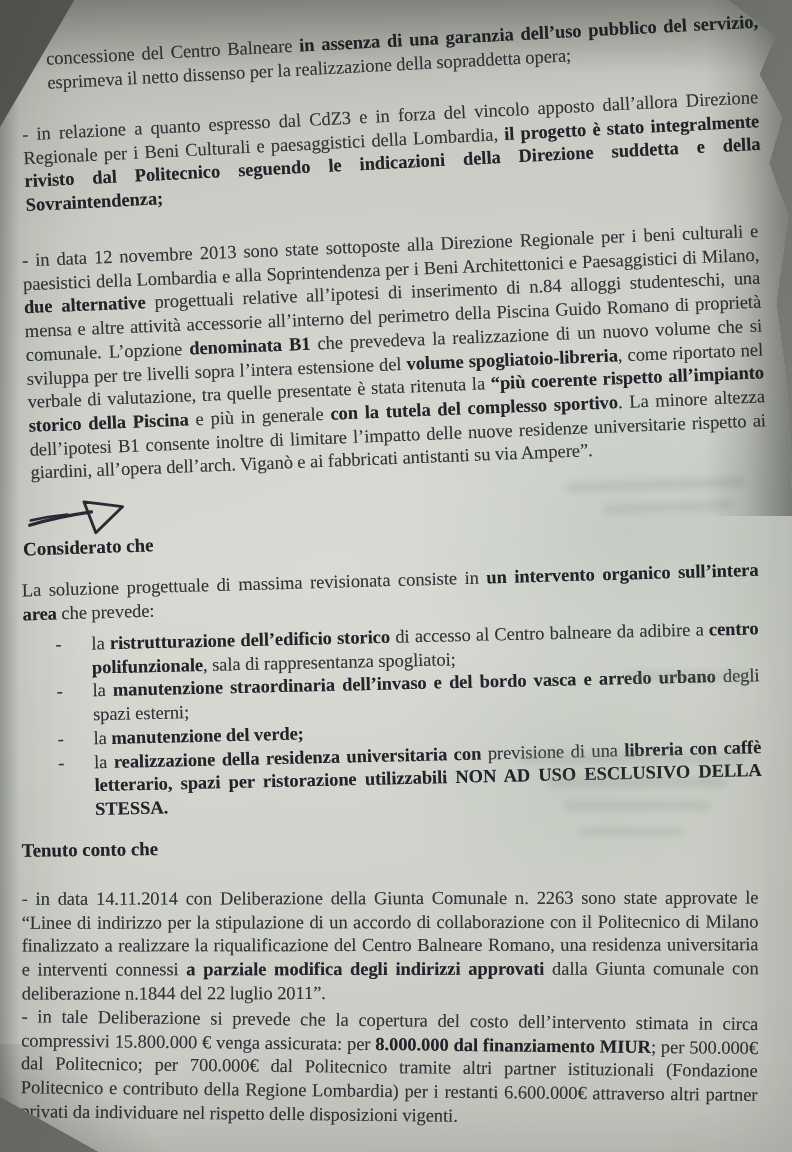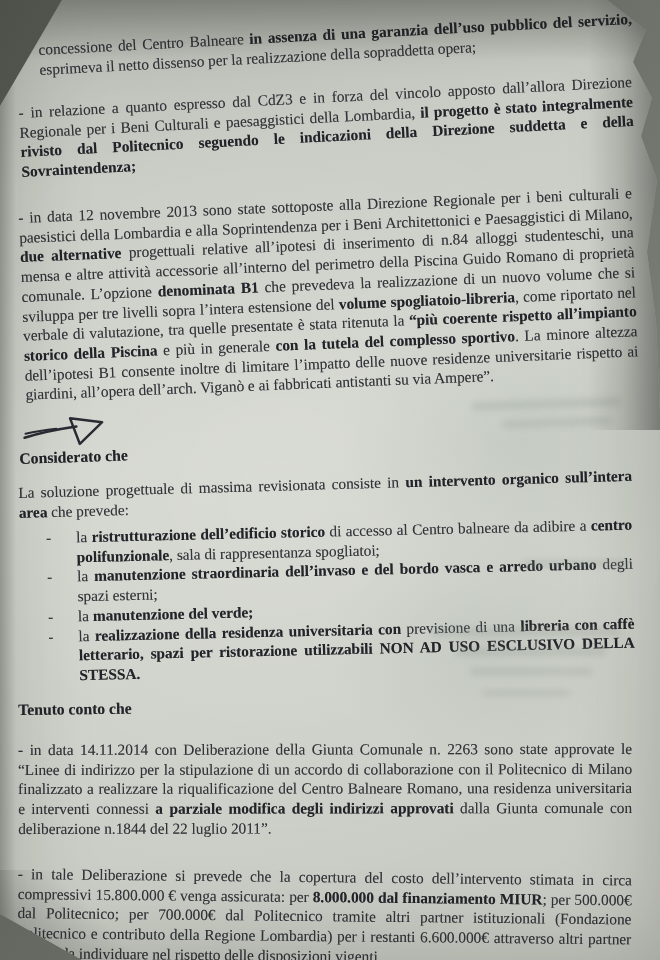--- a/index.html
+++ b/index.html
@@ -36,21 +36,21 @@
   .s3{transform:rotate(-2.3deg);transform-origin:left top;margin-bottom:8px;}
   .h-wrap{position:relative;padding-top:30px;margin-top:14px;margin-bottom:14px;
     transform:rotate(-1.9deg);transform-origin:left top;}
   .h-wrap svg{position:absolute;top:-2px;left:4px;}
   .s4{transform:rotate(-1.6deg);transform-origin:left top;margin-bottom:6px;}
   .bullets{transform:rotate(-1.3deg);transform-origin:left top;margin-left:26px;margin-bottom:14px;}
   .bullet{display:flex;}
   .bullet .m{flex:none;width:30px;padding-left:2px;}
   .bullet .bt{flex:1;text-align:justify;}
   .h2w{transform:rotate(-0.7deg);transform-origin:left top;margin-bottom:20px;}
-  .s5{transform:rotate(-0.1deg);transform-origin:left top;margin-bottom:26px;}
+  .s5{transform:rotate(-0.1deg);transform-origin:left top;}
   .s6{transform:rotate(0.6deg);transform-origin:left top;}
 </style>
 </head>
 <body>
 
 <div class="backdrop"></div>
 
 <div class="paper">
 
   <div class="content">

